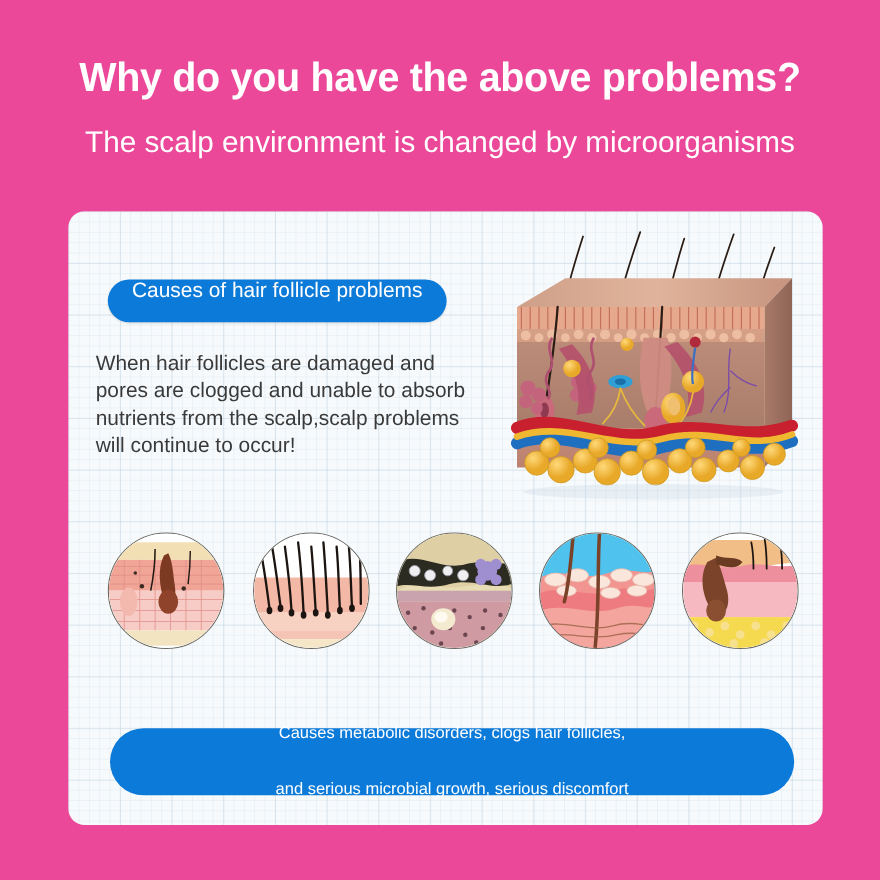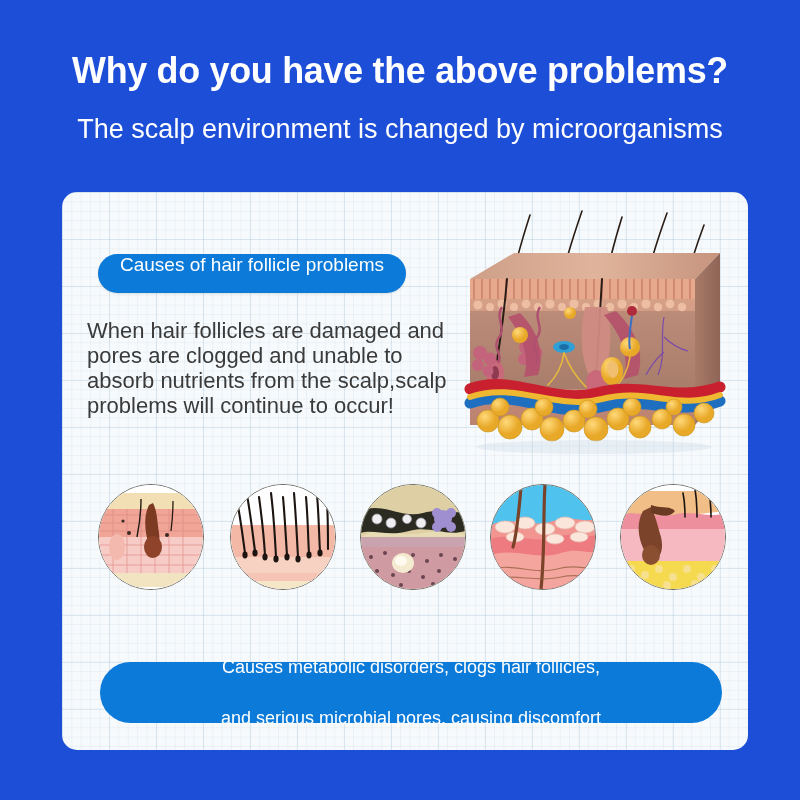--- a/index.html
+++ b/index.html
@@ -10,21 +10,21 @@
     width: 800px;
     height: 800px;
     overflow: hidden;
     font-family: "Liberation Sans", sans-serif;
     background: #0a79d6;
   }
   .page {
     position: relative;
     width: 800px;
     height: 800px;
-    background: #1d4ed8;
+    background: #ec4899;
   }
 
   
   .title {
     position: absolute;
     left: 0;
     top: 50px;
     width: 800px;
     text-align: center;
     color: #ffffff;
@@ -81,21 +81,21 @@
     box-shadow: 0 1px 2px rgba(0,0,0,0.12);
   }
 
   
   .para {
     position: absolute;
     left: 25px;
     top: 126px;
     width: 360px;
     color: #3a3a3a;
-    font-size: 22px;
+    font-size: 19px;
     line-height: 25px;
   }
 
   
   .skin-fig {
     position: absolute;
     left: 390px;
     top: 15px;
     width: 285px;
     height: 250px;
@@ -145,21 +145,21 @@
     top: 470px;
     width: 622px;
     height: 61px;
     border-radius: 31px;
     background: #0c7ad8;
     color: #ffffff;
     display: flex;
     flex-direction: column;
     align-items: center;
     justify-content: center;
-    font-size: 18px;
+    font-size: 15px;
     line-height: 24px;
     text-align: center;
     gap: 27px;
   }
 </style>
 </head>
 <body>
 
 <div class="page">
 
@@ -515,17 +515,17 @@
             <path d="M74 4 C76 16 76 24 76 32"></path>
             <path d="M88 8 C90 18 90 26 90 32"></path>
           </g>
         </svg>
       </div>
     </div>
 
 
     <div class="bottom-bar">
       <span>Causes metabolic disorders, clogs hair follicles,</span>
-      <span>and serious microbial pores, causing discomfort</span>
+      <span>and serious microbial growth, serious discomfort</span>
     </div>
 
   </div>
 </div>
 
 </body></html>

